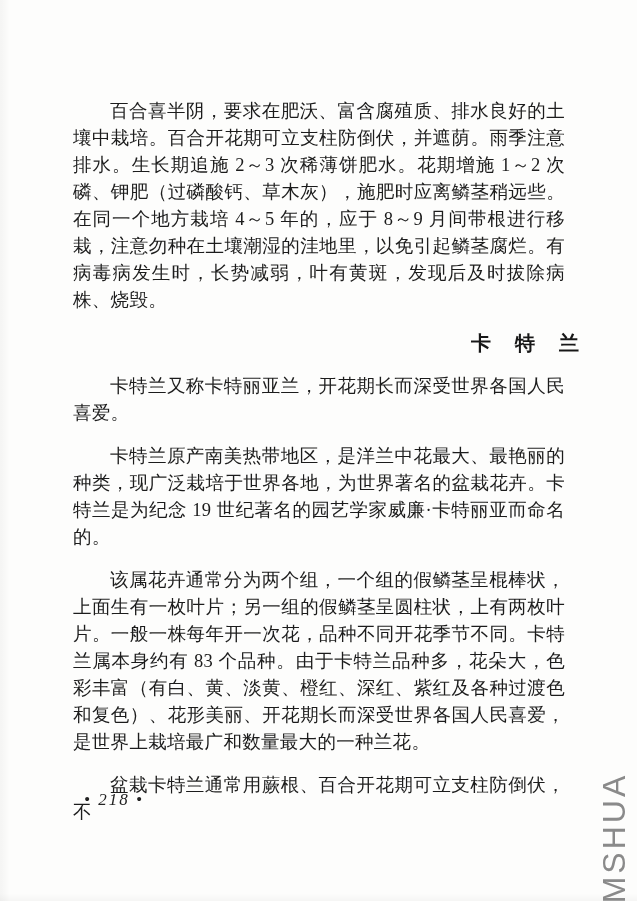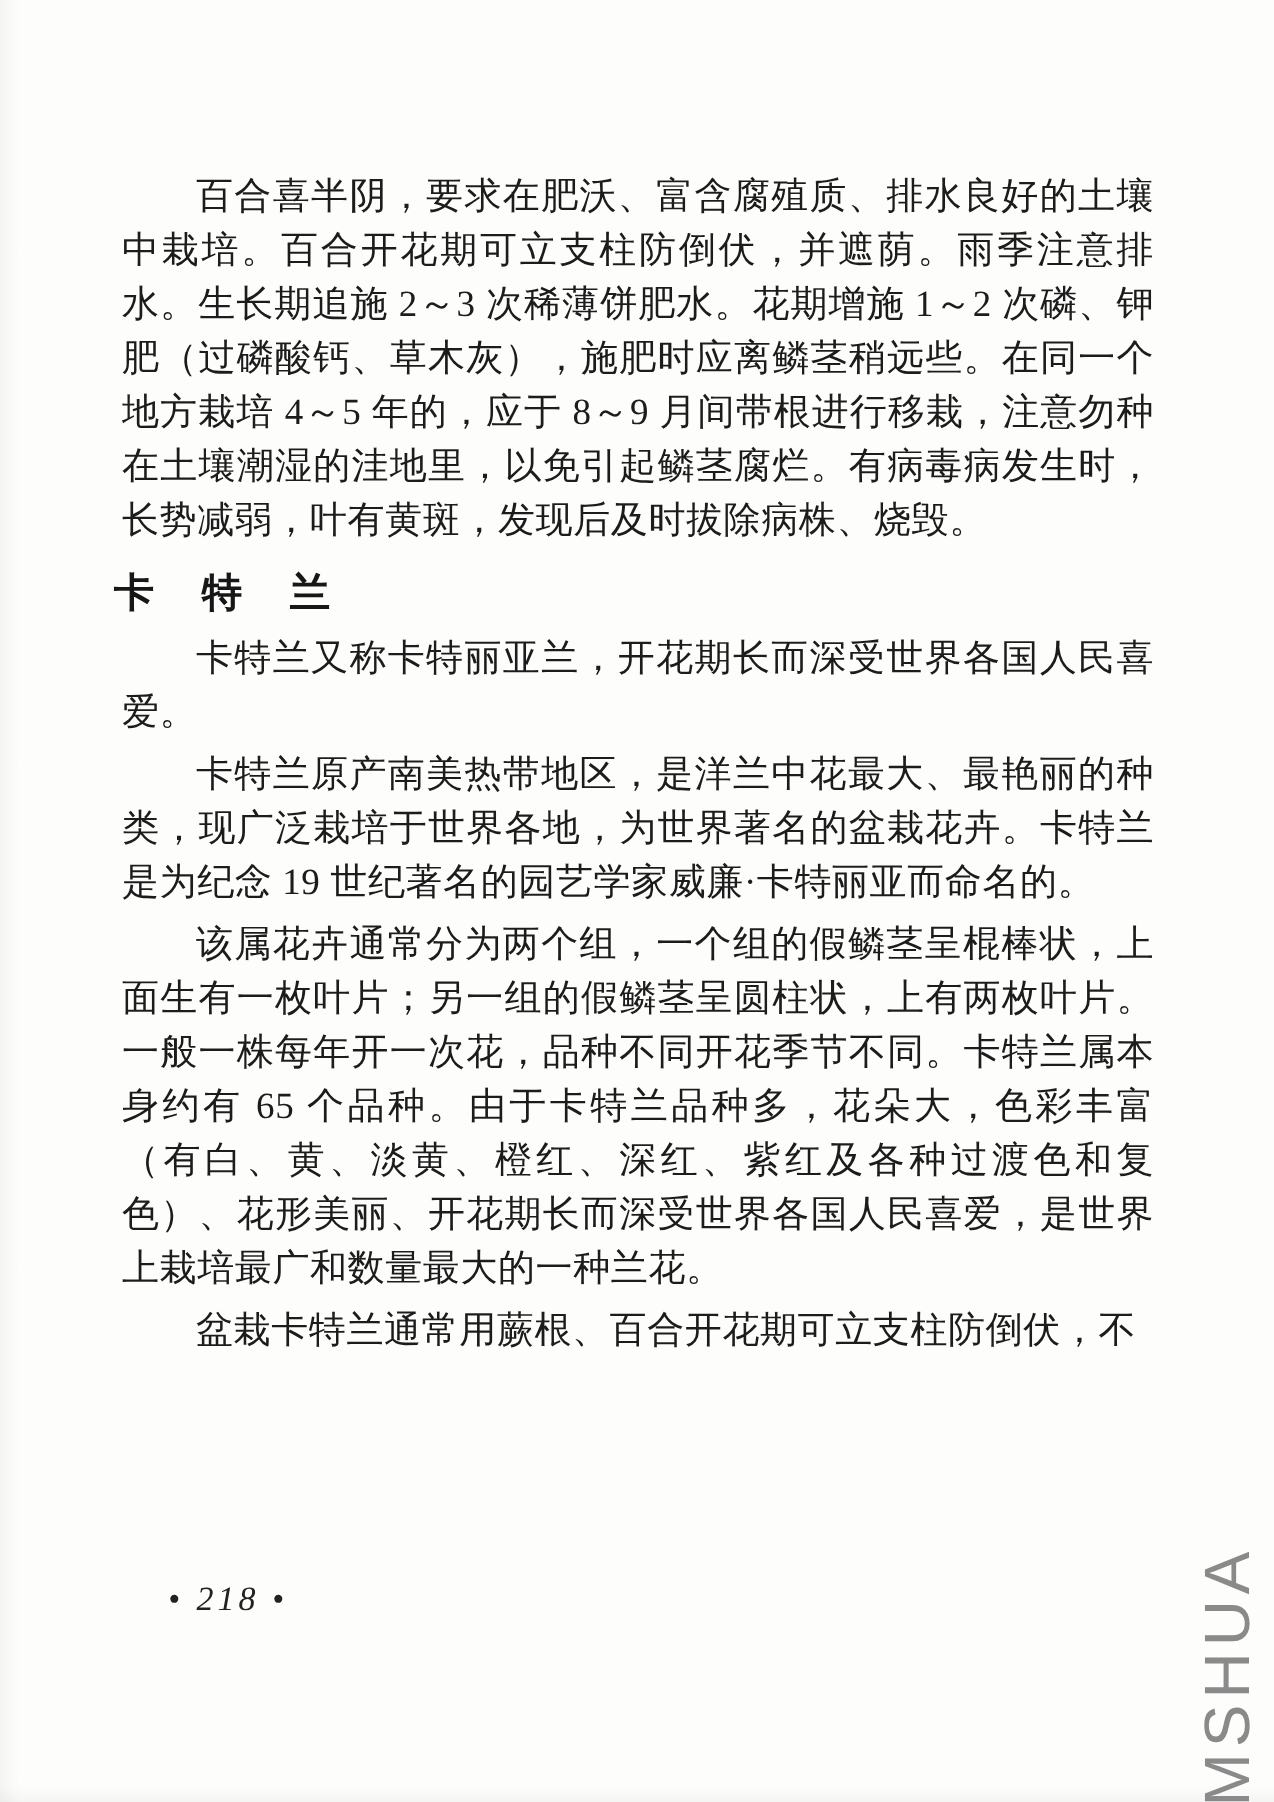--- a/index.html
+++ b/index.html
@@ -27,29 +27,29 @@
     left: 57px;
     top: 82px;
     width: 524px;
     font-size: 18.5px;
     line-height: 27px;
     color: #1c1c1c;
     text-align: justify;
     letter-spacing: 0.3px;
   }
   .text-block p {
-    margin: 4px;
+    margin: 16px;
     text-indent: 2em;
   }
   .section-heading {
     margin: 9px 0 6px 0;
     font-size: 20px;
     font-weight: bold;
     line-height: 27px;
-    text-align: left;
+    text-align: right;
     text-indent: 0;
     letter-spacing: 2px;
     color: #171717;
   }
   .page-number {
     position: absolute;
     left: 84px;
     top: 790px;
     font-size: 17px;
     font-style: italic;
@@ -78,21 +78,21 @@
 
     <p>百合喜半阴，要求在肥沃、富含腐殖质、排水良好的土壤中栽培。百合开花期可立支柱防倒伏，并遮荫。雨季注意排水。生长期追施 2～3 次稀薄饼肥水。花期增施 1～2 次磷、钾肥（过磷酸钙、草木灰），施肥时应离鳞茎稍远些。在同一个地方栽培 4～5 年的，应于 8～9 月间带根进行移栽，注意勿种在土壤潮湿的洼地里，以免引起鳞茎腐烂。有病毒病发生时，长势减弱，叶有黄斑，发现后及时拔除病株、烧毁。</p>
 
 
     <h2 class="section-heading">卡　特　兰</h2>
 
     <p>卡特兰又称卡特丽亚兰，开花期长而深受世界各国人民喜爱。</p>
 
     <p>卡特兰原产南美热带地区，是洋兰中花最大、最艳丽的种类，现广泛栽培于世界各地，为世界著名的盆栽花卉。卡特兰是为纪念 19 世纪著名的园艺学家威廉·卡特丽亚而命名的。</p>
 
-    <p>该属花卉通常分为两个组，一个组的假鳞茎呈棍棒状，上面生有一枚叶片；另一组的假鳞茎呈圆柱状，上有两枚叶片。一般一株每年开一次花，品种不同开花季节不同。卡特兰属本身约有 65 个品种。由于卡特兰品种多，花朵大，色彩丰富（有白、黄、淡黄、橙红、深红、紫红及各种过渡色和复色）、花形美丽、开花期长而深受世界各国人民喜爱，是世界上栽培最广和数量最大的一种兰花。</p>
+    <p>该属花卉通常分为两个组，一个组的假鳞茎呈棍棒状，上面生有一枚叶片；另一组的假鳞茎呈圆柱状，上有两枚叶片。一般一株每年开一次花，品种不同开花季节不同。卡特兰属本身约有 83 个品种。由于卡特兰品种多，花朵大，色彩丰富（有白、黄、淡黄、橙红、深红、紫红及各种过渡色和复色）、花形美丽、开花期长而深受世界各国人民喜爱，是世界上栽培最广和数量最大的一种兰花。</p>
 
     <p>盆栽卡特兰通常用蕨根、百合开花期可立支柱防倒伏，不</p>
 
   </div>
 
   <div class="page-number">• 218 •</div>
 
   <div class="watermark">MSHUA</div>
 
 </div>

